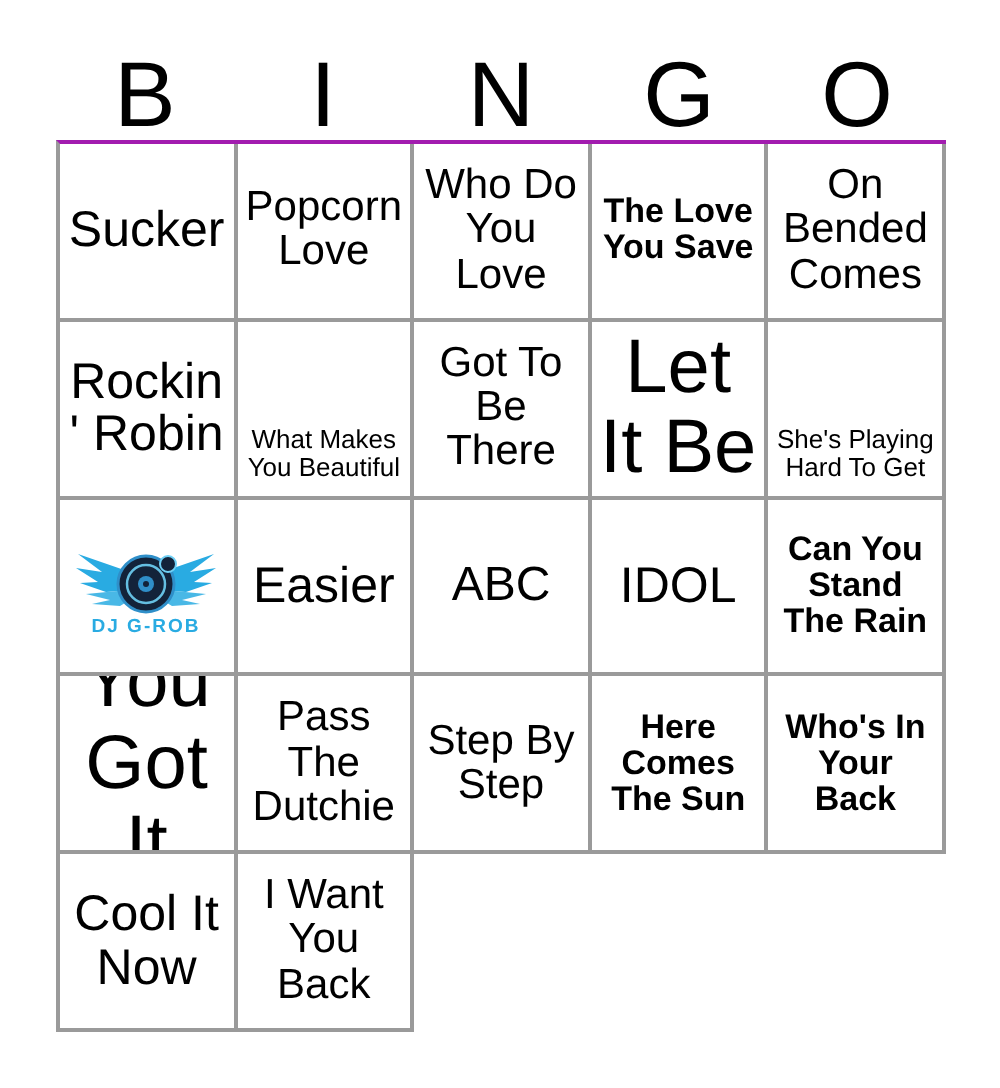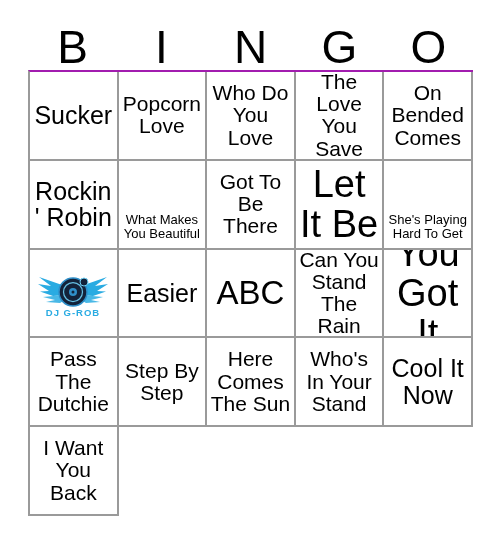--- a/index.html
+++ b/index.html
@@ -75,25 +75,25 @@
   .cell-text {
     display: block;
     width: 100%;
     line-height: 1.06;
     font-weight: 400;
     word-wrap: break-word;
     color: #000000;
   }
 
   
-  .fs-xxl .cell-text { font-size: 33px; }
+  .fs-xxl .cell-text { font-size: 24px; }
   .fs-xl  .cell-text { font-size: 38px; }
   .fs-lg  .cell-text { font-size: 25px; }
   .fs-md  .cell-text { font-size: 21px; }
-  .fs-sm  .cell-text { font-size: 21px; }
+  .fs-sm  .cell-text { font-size: 17px; font-weight: bold; }
   .fs-xs  .cell-text { font-size: 13px; margin-top: 45px; }
   .fs-xxs .cell-text { font-size: 10.5px; }
 
   
   .cell.free {
     padding: 0;
   }
   .logo-wrap {
     width: 100%;
     height: 100%;
@@ -170,37 +170,40 @@
             <text x="74" y="98" text-anchor="middle" font-family="Liberation Sans, sans-serif" font-size="19" font-weight="bold" letter-spacing="2" fill="#29abe2">DJ G-ROB</text>
           </svg>
         </div>
       </div>
       <div class="cell fs-lg">
         <span class="cell-text">Easier</span>
       </div>
       <div class="cell fs-xxl">
         <span class="cell-text">ABC</span>
       </div>
+      <div class="cell fs-lg">
+        <span class="cell-text">IDOL</span>
+      </div>
       <div class="cell fs-sm">
         <span class="cell-text">Can You Stand The Rain</span>
       </div>
       <div class="cell fs-xl">
         <span class="cell-text">You Got It</span>
       </div>
       <div class="cell fs-md">
         <span class="cell-text">Pass The Dutchie</span>
       </div>
       <div class="cell fs-md">
         <span class="cell-text">Step By Step</span>
       </div>
       <div class="cell fs-sm">
         <span class="cell-text">Here Comes The Sun</span>
       </div>
       <div class="cell fs-sm">
-        <span class="cell-text">Who's In Your Stand</span>
+        <span class="cell-text">Who's In Your Back</span>
       </div>
       <div class="cell fs-lg">
         <span class="cell-text">Cool It Now</span>
       </div>
       <div class="cell fs-md">
         <span class="cell-text">I Want You Back</span>
       </div>
     </div>
 
 </div>

